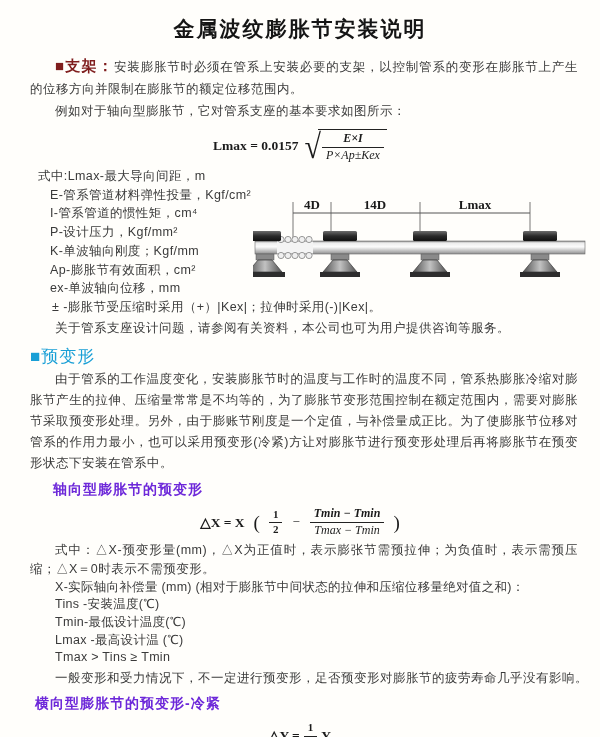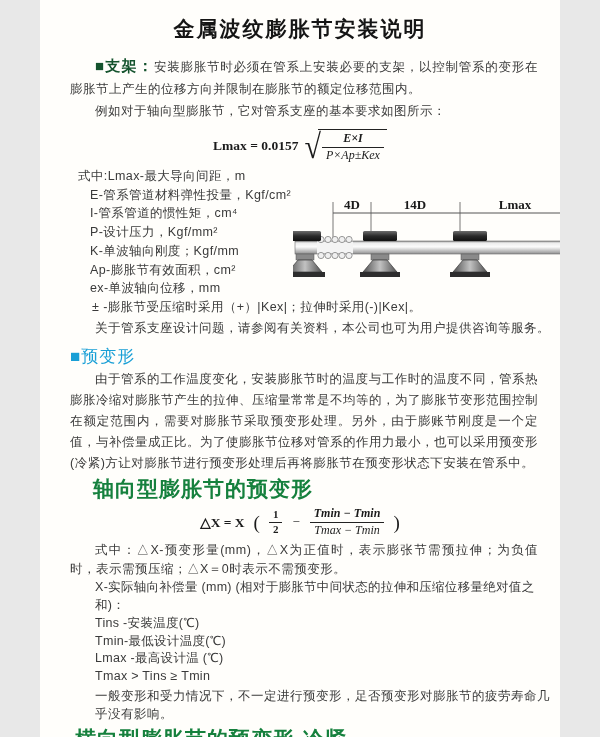--- a/index.html
+++ b/index.html
@@ -1,36 +1,36 @@
 <!DOCTYPE html>
 <html><head>
 <meta charset="utf-8">
 <style>
   html,body{margin:0;padding:0;background:#e8e8e8;}
   .page{
-    width:520px;height:737px;margin:0 auto;background:#fffefb;
+    width:600px;height:737px;margin:0 auto;background:#fffefb;
     font-family:"Liberation Sans",sans-serif;color:#3a3a3a;
     position:relative;overflow:hidden;
   }
   .title{
     text-align:center;font-size:21px;font-weight:bold;color:#151515;
     padding-top:15px;letter-spacing:2px;line-height:28px;
   }
   p{margin:0;}
   .para{
     font-size:12.5px;line-height:22px;text-align:justify;
     padding:0 22px 0 30px;letter-spacing:.5px;
   }
   .indent{text-indent:25px;}
-  .accent-inline{color:#14532d;font-size:15px;font-weight:bold;letter-spacing:1px;}
+  .accent-inline{color:#7f1d1d;font-size:15px;font-weight:bold;letter-spacing:1px;}
   .section-header{
     color:#199fd6;font-size:17px;line-height:21px;margin:9px 0 2px 30px;letter-spacing:1px;
   }
   .sub-header{
-    color:#15803d;font-size:21px;font-weight:bold;letter-spacing:1px;line-height:20px;
+    color:#6d28d9;font-size:14px;font-weight:bold;letter-spacing:1px;line-height:20px;
   }
   .sub-header.axial{margin:5px 0 0 53px;}
   .sub-header.lateral{margin:6px 0 0 35px;}
   
   .formula{
     text-align:center;font-family:"Liberation Serif",serif;color:#1b1b1b;
   }
   .f-lhs{font-weight:bold;font-size:13.5px;}
   .f1{margin-top:5px;height:38px;display:flex;align-items:center;justify-content:center;}
   .sqrt{display:inline-flex;align-items:center;margin-left:6px;}

